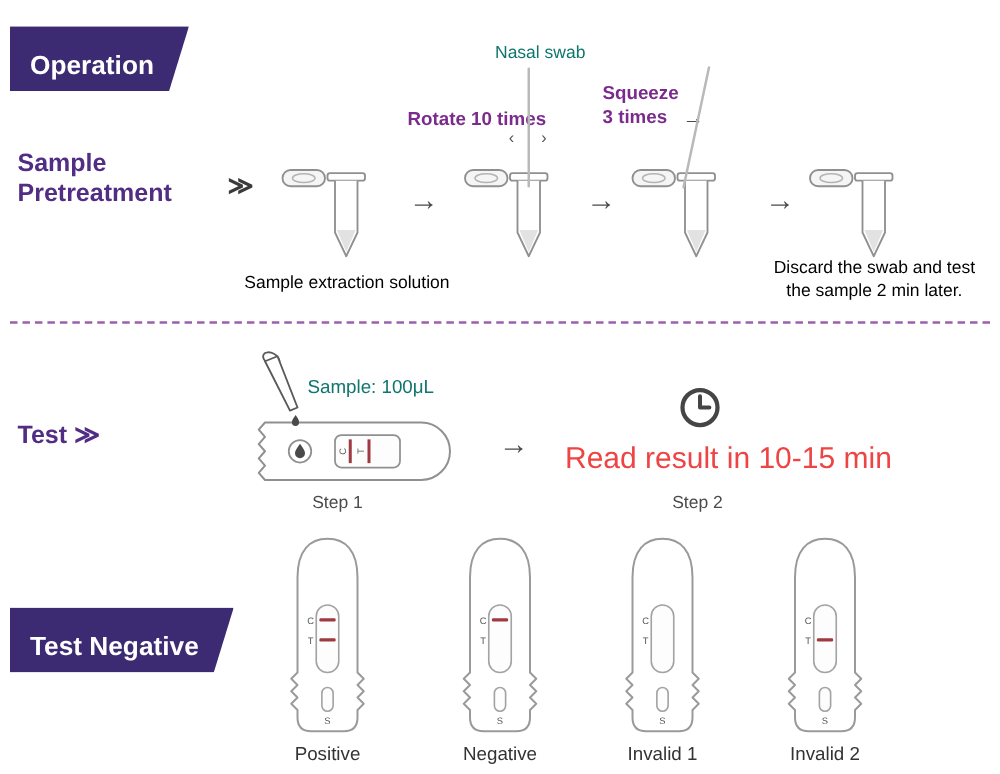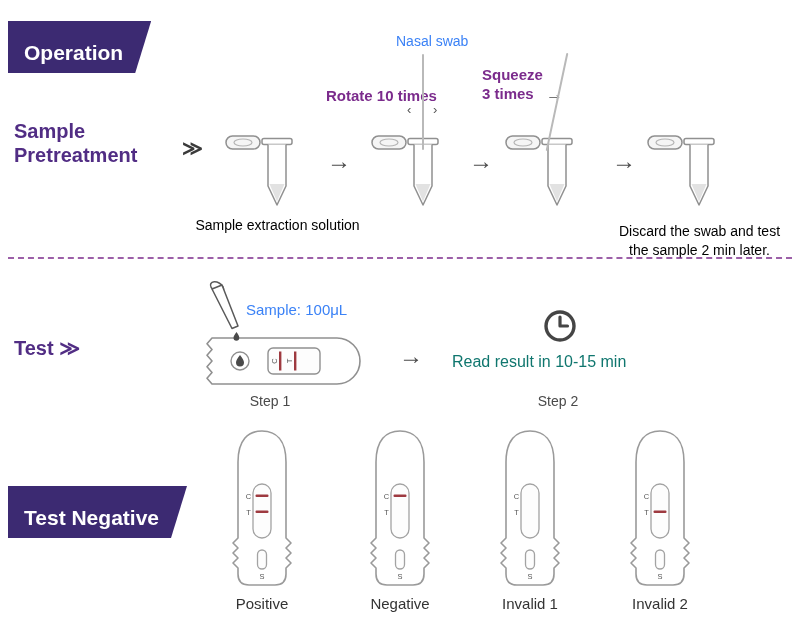--- a/index.html
+++ b/index.html
@@ -11,28 +11,28 @@
   .badge {
     background:var(--badge_bg,#3c2a72);
     color:#fff; font-weight:bold; font-size:21px;
     padding:20px 28px 8px 16px;
     clip-path:polygon(0 0, 100% 0, calc(100% - 16px) 100%, 0 100%);
     white-space:nowrap;
   }
   .section-title { font-size:20px; font-weight:bold; color:var(--heading,#512d84); line-height:1.22; }
   .chevrons-dark { font-size:20px; font-weight:bold; color:#3a3a3a; }
   .accent-label { font-size:15px; font-weight:bold; color:var(--accent,#7b2b8c); line-height:1.25; }
-  .small-dark { font-size:14px; color:#3b82f6; }
+  .small-dark { font-size:14px; color:#0f766e; }
   .caption { font-size:14px; color:#000000; text-align:center; line-height:1.35; }
   .flow-arrow { font-size:24px; color:#4a4a4a; line-height:1; }
   .small-arrow { font-size:17px; color:#4a4a4a; line-height:1; }
   .rotate-mark { font-size:13px; color:#555; line-height:1; }
   .swab-stick { width:2.4px; background:var(--swab,#b9b9b9); border-radius:2px; }
   .step-label { font-size:14px; color:#4a4a4a; text-align:center; }
-  .read-result { font-size:16px; color:#0f766e; }
+  .read-result { font-size:24px; color:#ef4444; }
   .result-label { font-size:15px; color:#333; text-align:center; }
   .divider { border-top:2px dashed var(--accent,#8a56ab); opacity:.75; }
 
   .shell { fill:#fff; stroke:#9a9a9a; stroke-width:1.6; stroke-linejoin:round; }
   .win { fill:#fdfdfd; stroke:#a3a3a3; stroke-width:1.3; }
   .lt { font-size:7.5px; fill:#555; text-anchor:middle; font-family:"Liberation Sans",sans-serif; }
   .rline { fill:var(--line_red,#9e3a40); }
 </style>
 </head>
 <body>
@@ -83,21 +83,21 @@
     </svg>
 
   <div class="swab-stick abs" style="left:422px;top:54px;height:96px"></div>
   <div class="swab-stick abs" style="left:556px;top:52px;height:100px;transform:rotate(12deg)"></div>
 
   <div class="flow-arrow abs" style="left:327px;top:149px">→</div>
   <div class="flow-arrow abs" style="left:469px;top:149px">→</div>
   <div class="flow-arrow abs" style="left:612px;top:149px">→</div>
 
   <div class="caption abs" style="left:180px;top:216px;width:195px">Sample extraction solution</div>
-  <div class="caption abs" style="left:602px;top:222px;width:195px">
+  <div class="caption abs" style="left:602px;top:204px;width:195px">
     <div>Discard the swab and test</div>
     <div>the sample 2 min later.</div>
   </div>
 
   <div class="divider abs" style="left:8px;top:257px;width:784px;height:0"></div>
 
   <div class="section-title abs" style="left:14px;top:336px">
     <span>Test</span>
     <span>≫</span>
   </div>

